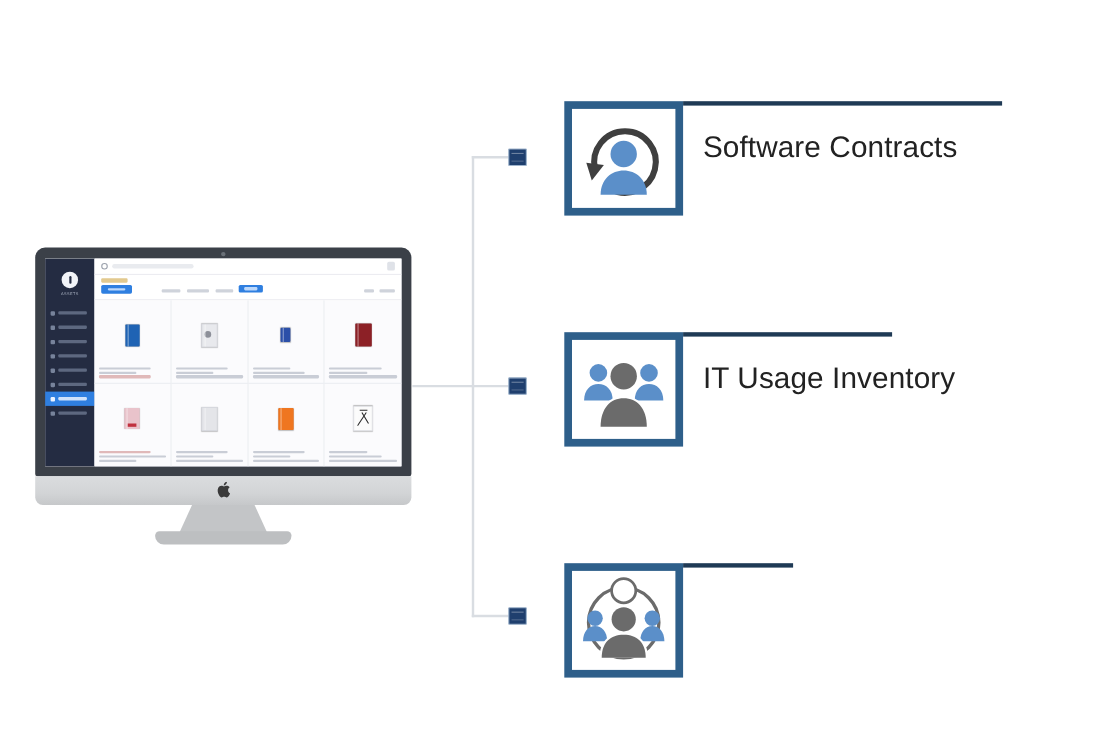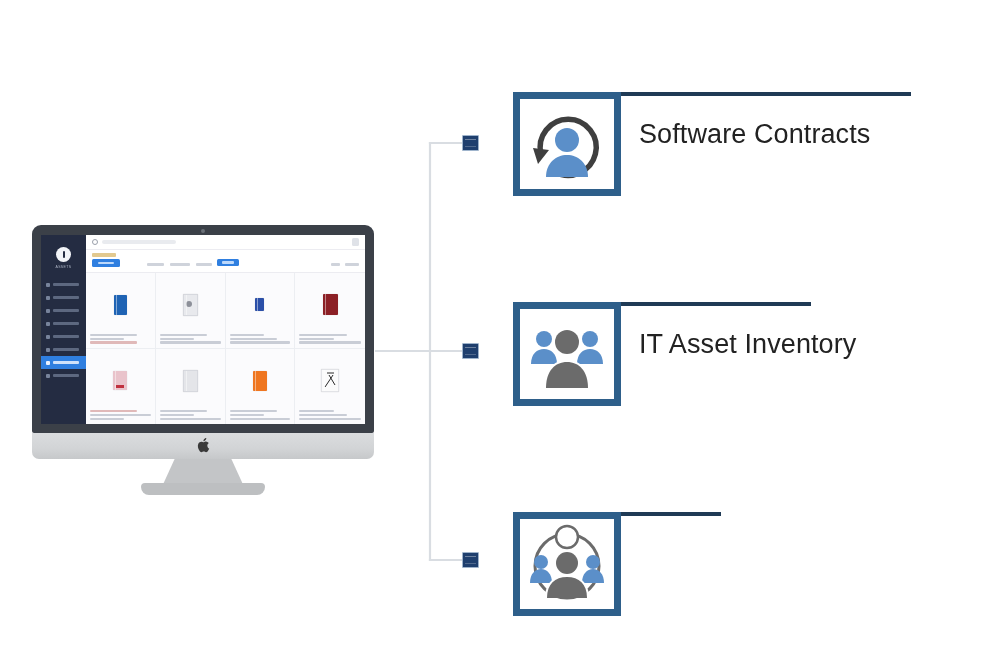--- a/index.html
+++ b/index.html
@@ -612,21 +612,21 @@
         <path d="M52 52 C52 42 58 37 65 37 C72 37 78 42 78 52 Z" fill="#5b8fc9"></path>
 
         <circle cx="42" cy="30" r="14" fill="#ffffff"></circle>
         <circle cx="42" cy="30" r="12" fill="#6b6b6b"></circle>
         <path d="M19 76 C19 58 29 48 42 48 C55 48 65 58 65 76 Z" fill="#ffffff"></path>
         <path d="M21 76 C21 59 30 50 42 50 C54 50 63 59 63 76 Z" fill="#6b6b6b"></path>
       </svg>
     </div>
     <div class="feature-right">
       <div class="feature-rule" style="width:190px"></div>
-      <div class="feature-label">IT Asset Inventory</div>
+      <div class="feature-label">IT Usage Inventory</div>
     </div>
   </div>
 
   <div class="feature" style="left:513px; top:512px; width:420px">
     <div class="feature-box">
       <svg width="84" height="84" viewBox="0 0 84 84">
 
         <circle cx="42" cy="44" r="32" fill="none" stroke="#6b6b6b" stroke-width="3"></circle>
 
         <circle cx="42" cy="15" r="11" fill="#ffffff" stroke="#6b6b6b" stroke-width="2.5"></circle>

